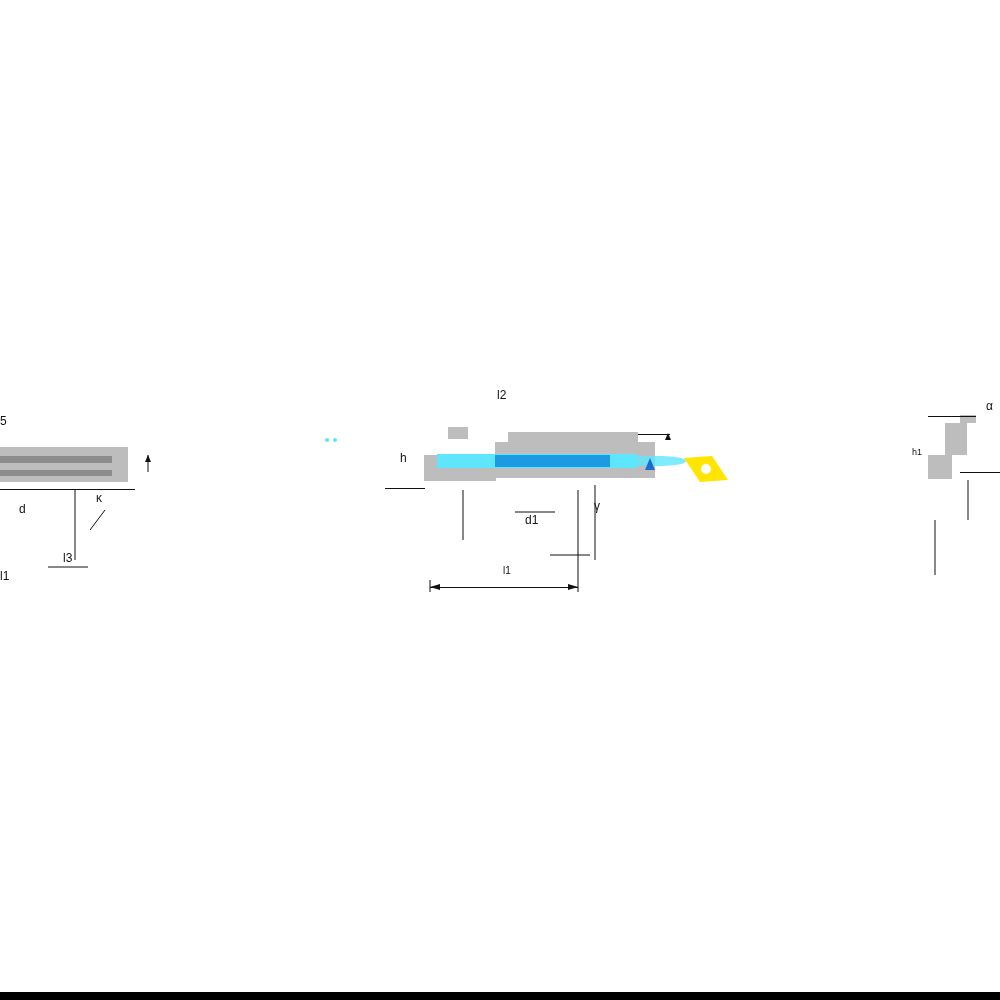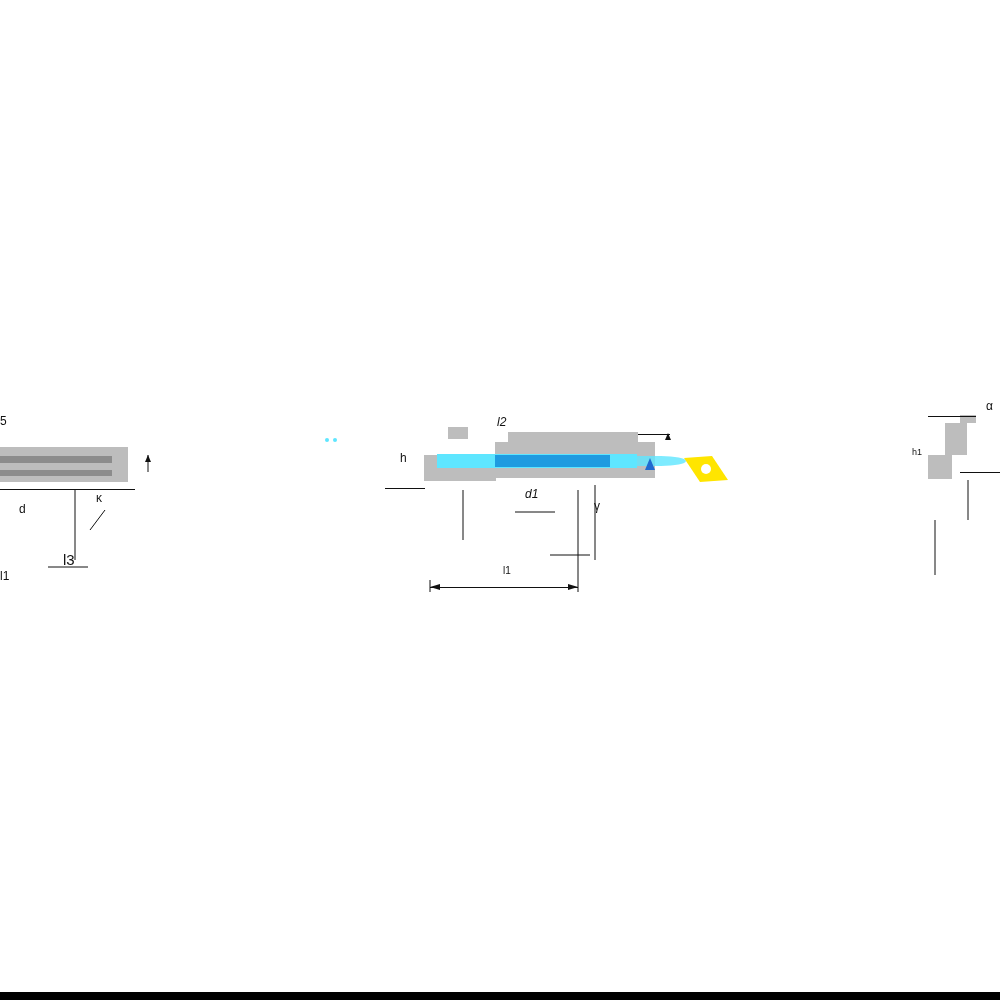--- a/index.html
+++ b/index.html
@@ -19,39 +19,39 @@
 
 <div>
 
   <div>
     <div class="abs gray" style="left:0;top:447px;width:128px;height:35px;"></div>
     <div class="abs dgray" style="left:0;top:456px;width:112px;height:7px;"></div>
     <div class="abs dgray" style="left:0;top:470px;width:112px;height:6px;"></div>
     <div class="abs line" style="left:0;top:489px;width:135px;height:1px;"></div>
     <span class="lbl" style="left:0;top:415px;">5</span>
     <span class="lbl" style="left:19px;top:503px;">d</span>
-    <span class="lbl" style="left:63px;top:552px;font-size:15px;">l3</span>
+    <span class="lbl" style="left:63px;top:552px;font-size:12px;">l3</span>
     <span class="lbl" style="left:0;top:570px;">l1</span>
     <span class="lbl" style="left:96px;top:492px;">κ</span>
   </div>
 
   <div>
     <div class="abs gray" style="left:508px;top:432px;width:130px;height:10px;"></div>
     <div class="abs gray" style="left:495px;top:442px;width:160px;height:36px;"></div>
     <div class="abs gray" style="left:424px;top:455px;width:72px;height:26px;"></div>
     <div class="abs cyan" style="left:437px;top:454px;width:200px;height:14px;"></div>
     <div class="abs blue" style="left:495px;top:455px;width:115px;height:12px;"></div>
     <div class="abs cyan" style="left:636px;top:456px;width:50px;height:10px;border-radius:0 50% 50% 0;opacity:0.8;"></div>
     <div class="abs gray" style="left:448px;top:427px;width:20px;height:12px;"></div>
     <div class="abs line" style="left:430px;top:587px;width:148px;height:1px;"></div>
     <div class="abs line" style="left:385px;top:488px;width:40px;height:1px;"></div>
     <div class="abs line" style="left:638px;top:434px;width:32px;height:1px;"></div>
-    <span class="lbl" style="left:497px;top:416px;font-style:italic;">l2</span>
+    <span class="lbl" style="left:497px;top:389px;">l2</span>
     <span class="lbl" style="left:400px;top:452px;">h</span>
-    <span class="lbl" style="left:525px;top:488px;font-style:italic;">d1</span>
+    <span class="lbl" style="left:525px;top:514px;">d1</span>
     <span class="lbl" style="left:503px;top:566px;font-size:10px;">l1</span>
     <span class="lbl" style="left:594px;top:500px;">γ</span>
   </div>
 
   <div>
     <div class="abs gray" style="left:960px;top:415px;width:16px;height:8px;"></div>
     <div class="abs gray" style="left:945px;top:423px;width:22px;height:32px;"></div>
     <div class="abs gray" style="left:928px;top:455px;width:24px;height:24px;"></div>
     <div class="abs line" style="left:928px;top:416px;width:48px;height:1px;"></div>
     <div class="abs line" style="left:960px;top:472px;width:40px;height:1px;"></div>

